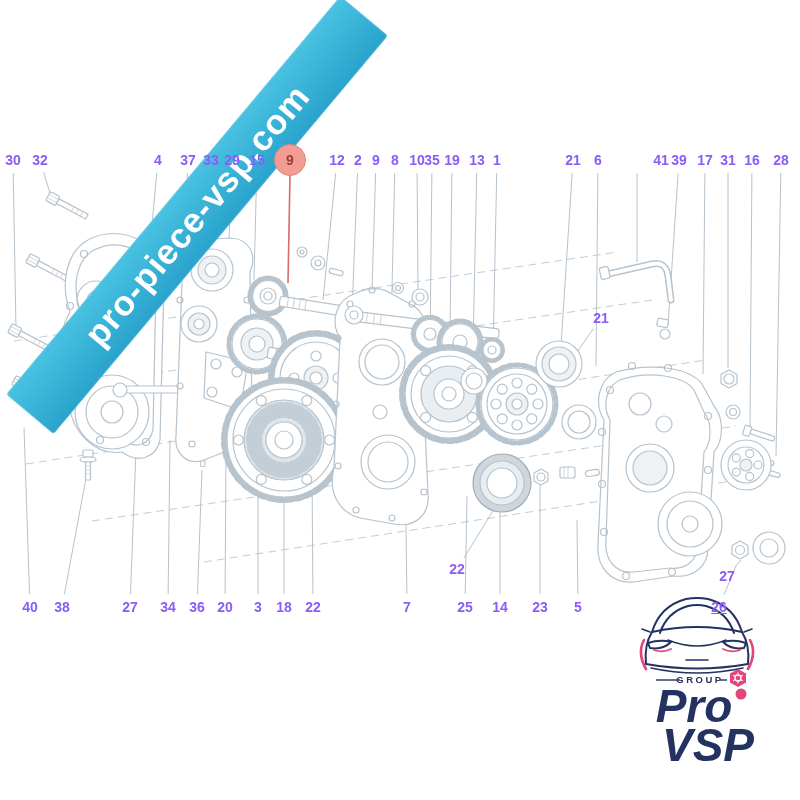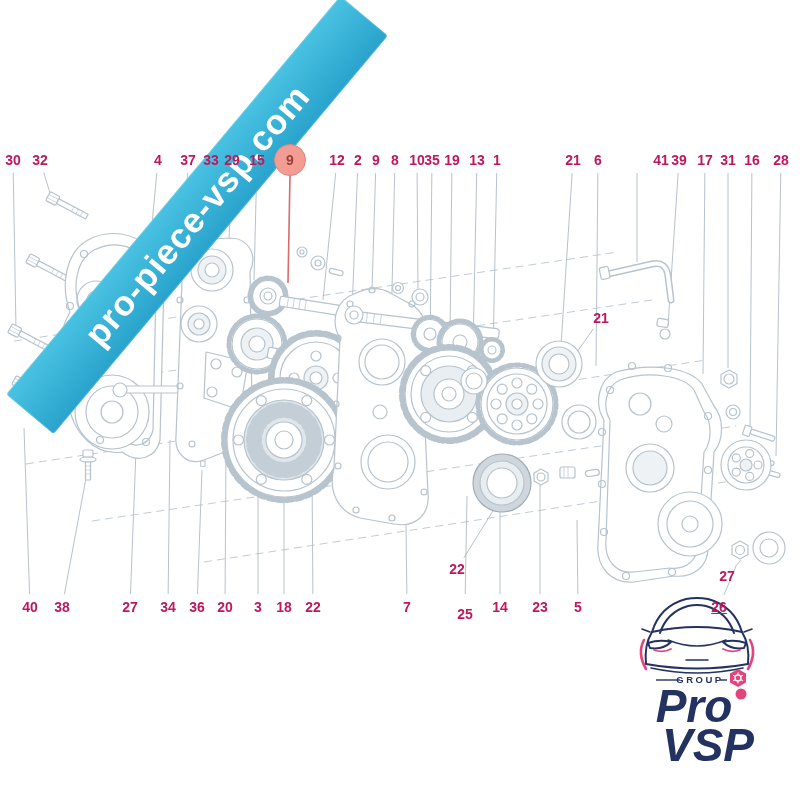--- a/index.html
+++ b/index.html
@@ -7,21 +7,21 @@
          font-family:"Liberation Sans",sans-serif;}
   .stage > svg{position:absolute;left:0;top:0;z-index:1;}
   .copyright{position:absolute;left:166px;top:477px;font-size:41px;letter-spacing:2px;
              color:rgba(90,100,106,0.25);white-space:nowrap;z-index:3;}
   .banner{position:absolute;left:-63px;top:184px;width:520px;height:62px;
           background:linear-gradient(180deg,#49c2e2,#29a3cc);
           transform:rotate(-50deg);display:flex;align-items:center;justify-content:center;
           z-index:4;border-radius:3px;box-shadow:0 0 0 1px rgba(255,255,255,.2) inset;}
   .banner span{color:#ffffff;font-size:35px;font-weight:bold;letter-spacing:1px;}
   #labels-layer{position:absolute;left:0;top:0;width:800px;height:800px;z-index:5;pointer-events:none;}
-  .part-label{position:absolute;transform:translate(-50%,-50%);font-size:14px;font-weight:bold;color:#be185d;}
+  .part-label{position:absolute;transform:translate(-50%,-50%);font-size:14px;font-weight:bold;color:#8b5cf6;}
   .part-label.highlight{width:30px;height:30px;border-radius:50%;background:#f29c94;border:1px solid #e5857c;
                         color:#9c3d38;display:flex;align-items:center;justify-content:center;}
   svg text{font-family:"Liberation Sans",sans-serif;}
 </style>
 </head>
 <body>
 
 <div class="stage">
 
   <svg width="800" height="800" viewBox="0 0 800 800">
@@ -469,21 +469,21 @@
       <div class="part-label" style="left: 30px; top: 607px;">40</div>
       <div class="part-label" style="left: 62px; top: 607px;">38</div>
       <div class="part-label" style="left: 130px; top: 607px;">27</div>
       <div class="part-label" style="left: 168px; top: 607px;">34</div>
       <div class="part-label" style="left: 197px; top: 607px;">36</div>
       <div class="part-label" style="left: 225px; top: 607px;">20</div>
       <div class="part-label" style="left: 258px; top: 607px;">3</div>
       <div class="part-label" style="left: 284px; top: 607px;">18</div>
       <div class="part-label" style="left: 313px; top: 607px;">22</div>
       <div class="part-label" style="left: 407px; top: 607px;">7</div>
-      <div class="part-label" style="left: 465px; top: 607px; margin-top: 7px;">25</div>
+      <div class="part-label" style="left: 465px; top: 607px;">25</div>
       <div class="part-label" style="left: 500px; top: 607px;">14</div>
       <div class="part-label" style="left: 540px; top: 607px;">23</div>
       <div class="part-label" style="left: 578px; top: 607px;">5</div>
       <div class="part-label" style="left: 719px; top: 607px; text-decoration: underline;">26</div>
       <div class="part-label highlight" style="left: 290px; top: 160px;">9</div>
     </div>
 
 </div>
 
 </body></html>

